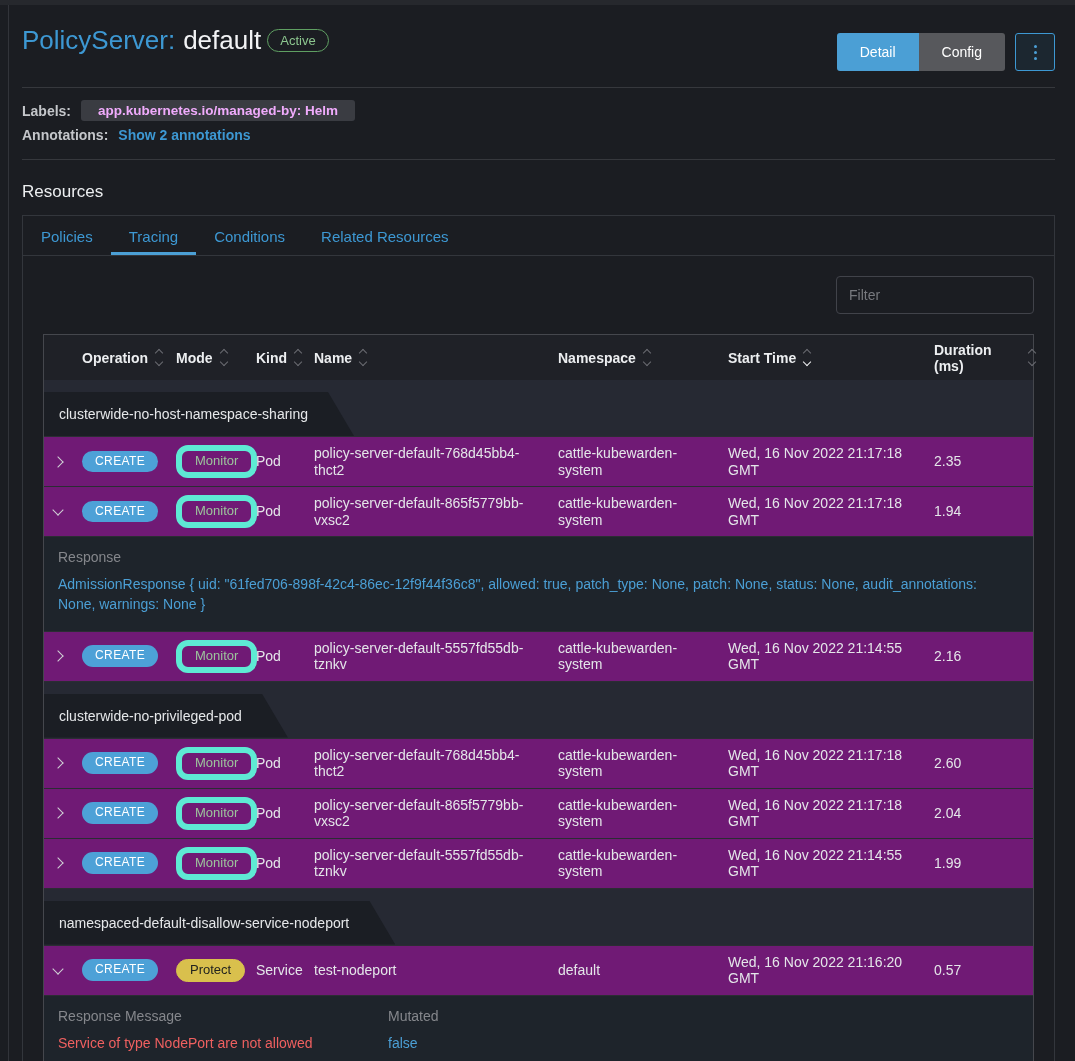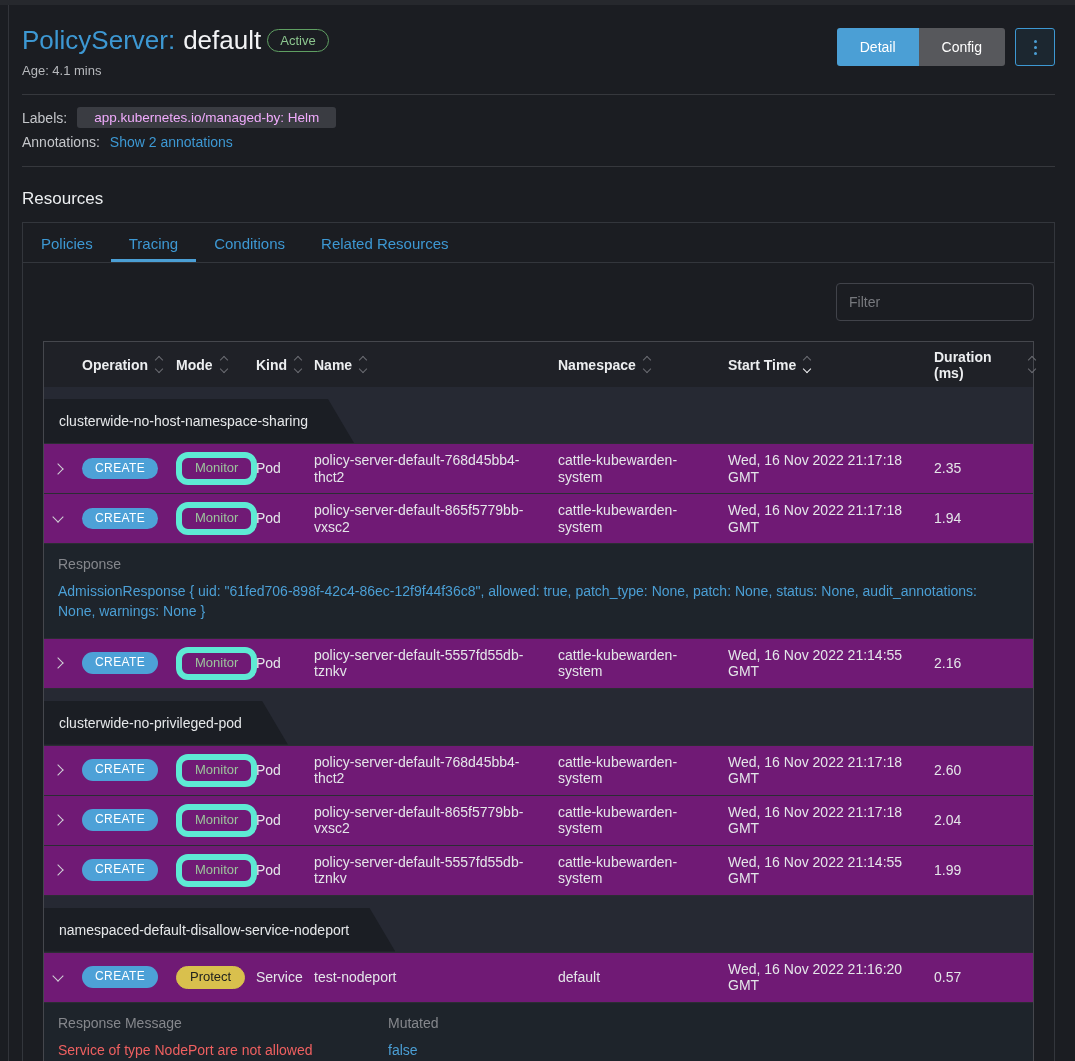--- a/index.html
+++ b/index.html
@@ -9,31 +9,31 @@
   .page { margin-left:8px; border-left:1px solid #32343a; min-height:1056px; padding:14px 20px 0 13px; }
 
   
   .masthead { display:flex; justify-content:space-between; align-items:flex-start; }
   .title-line { display:flex; align-items:center; margin-top:6px; }
   .title-type { color:#3d98d3; font-size:26px; font-weight:400; }
   .title-name { color:#f2f3f5; font-size:26px; font-weight:400; margin-left:8px; }
   .state-badge { margin-left:6px; border:1px solid #5f9f62; color:#8cc68f; border-radius:13px;
     font-size:13px; padding:3px 12px; }
   .age { color:#b6b8bc; font-size:13px; margin-top:7px; }
-  .actions { display:flex; margin-top:9px; }
+  .actions { display:flex; margin-top:14px; }
   .btn { height:38px; padding:0 23px; font-size:14px; color:#fff; border:none; cursor:pointer; }
   .btn-detail { background:#4b9fd5; border-radius:3px 0 0 3px; }
   .btn-config { background:#57585c; border-radius:0 3px 3px 0; }
   .btn-kebab { width:40px; height:38px; margin-left:10px; background:#1c2730; border:1px solid #3d98d3;
     border-radius:3px; display:flex; flex-direction:column; justify-content:center; align-items:center; gap:3px; cursor:pointer; }
   .btn-kebab i { width:3px; height:3px; border-radius:50%; background:#4b9fd5; }
 
   .hr { border:none; border-top:1px solid #36383d; margin:16px 0 0 0; }
 
-  .meta { margin-top:12px; font-size:14px; }
+  .meta { margin-top:12px; font-size:14px;font-weight:bold; }
   .meta-row { display:flex; align-items:center; margin-top:6px; }
   .meta-label { color:#c4c6ca; margin-right:10px; }
   .label-chip { background:#3a3c42; color:#f0abfc; border-radius:3px; padding:3px 17px; font-size:13.5px; }
   .link { color:#3d98d3; cursor:pointer; font-size:14px; }
 
   .section-title { font-size:17px; color:#eceef0; margin-top:22px; font-weight:400; }
 
   
   .tabbox { margin-top:13px; border:1px solid #33363c; }
   .tabbar { display:flex; border-bottom:1px solid #33363c; }
@@ -88,21 +88,20 @@
 <div class="top-strip"></div>
 <div class="page">
 
   <div class="masthead">
     <div>
       <div class="title-line">
         <span class="title-type">PolicyServer:</span>
         <span class="title-name">default</span>
         <span class="state-badge">Active</span>
       </div>
-      <div class="age">Age: 4.1 mins</div>
     </div>
     <div class="actions">
       <button class="btn btn-detail">Detail</button>
       <button class="btn btn-config">Config</button>
       <div class="btn-kebab">
         <i></i>
           <i></i>
           <i></i>
       </div>
     </div>

